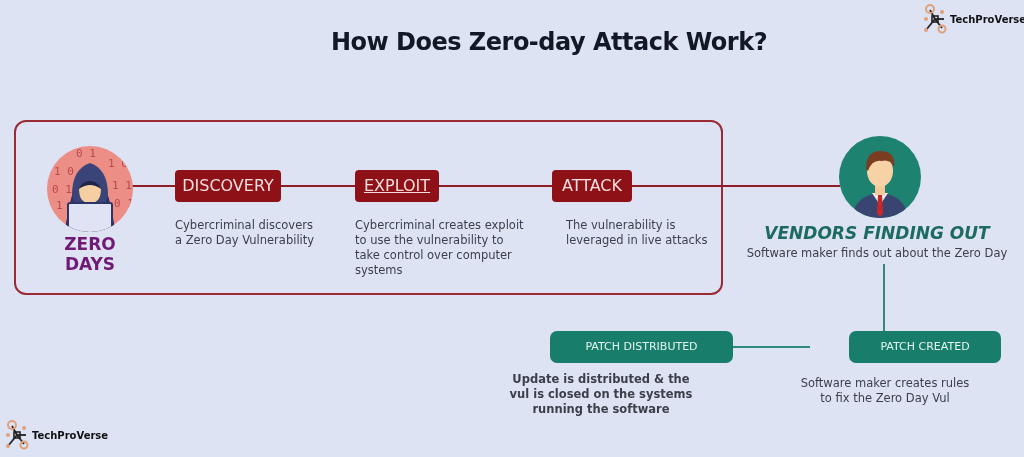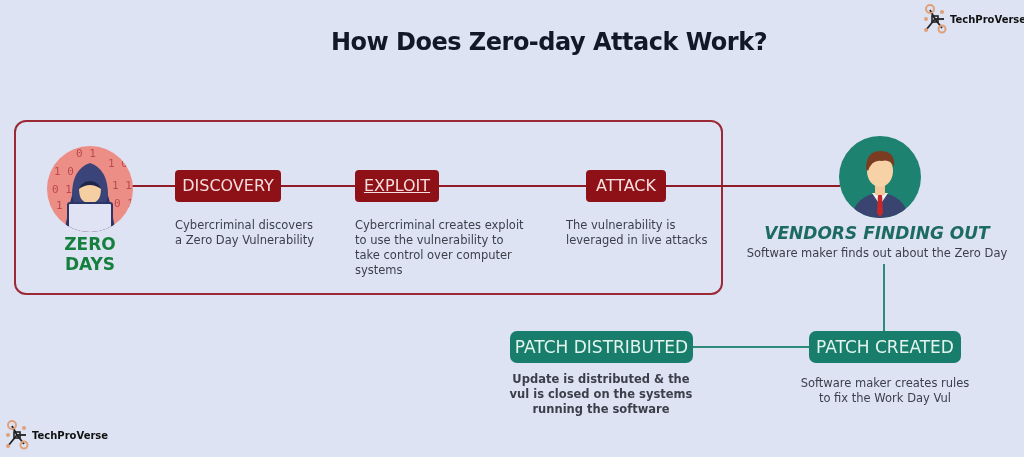--- a/index.html
+++ b/index.html
@@ -3,24 +3,24 @@
 <meta charset="utf-8">
 <style>
   html,body{margin:0;padding:0;}
   body{width:1024px;height:457px;background:#dde3f3;position:relative;overflow:hidden;font-family:"Liberation Sans",sans-serif;}
   .abs{position:absolute;}
   .title{left:12px;width:1024px;top:28px;text-align:center;font-size:24px;font-weight:bold;color:#121826;font-family:"DejaVu Sans",sans-serif;letter-spacing:-0.5px;padding-left:25px;}
   .frame{left:14px;top:120px;width:709px;height:175px;border:2px solid #9b2a35;border-radius:12px;box-sizing:border-box;}
   .redline{background:#8f1c27;height:2px;}
   .tealline{background:#2e8a79;}
   .badge-red{background:#8e1118;color:#f6dede;border-radius:4px;font-size:16px;text-align:center;line-height:32px;height:32px;font-family:"DejaVu Sans",sans-serif;}
-  .badge-teal{background:#187d6a;color:#e3f4ef;border-radius:7px;font-size:17px;text-align:center;line-height:32px;height:32px;font-family:"DejaVu Sans",sans-serif;}
+  .badge-teal{background:#187d6a;color:#e3f4ef;border-radius:7px;font-size:11px;text-align:center;line-height:32px;height:32px;font-family:"DejaVu Sans",sans-serif;margin-left:40px;}
   .desc{font-size:11.5px;color:#3b3f4a;line-height:15px;font-family:"DejaVu Sans",sans-serif;}
   .center{text-align:center;}
-  .zd-label{font-size:17px;font-weight:bold;color:#15803d;font-family:"DejaVu Sans",sans-serif;}
+  .zd-label{font-size:17px;font-weight:bold;color:#701a75;font-family:"DejaVu Sans",sans-serif;}
   .vendor-label{font-size:17px;font-weight:bold;color:#1d6b60;font-family:"DejaVu Sans",sans-serif;}
   .logo{display:flex;align-items:center;gap:2px;font-size:10px;font-weight:bold;color:#111;font-family:"DejaVu Sans",sans-serif;}
 </style>
 </head>
 <body>
 
 <div class="abs title">How Does Zero-day Attack Work?</div>
 
 <div class="abs logo" style="left:922px;top:4px;">
   <svg width="26" height="30" viewBox="0 0 26 30">
@@ -91,21 +91,21 @@
 </div>
 
 <div class="abs badge-red" style="left:355px;top:170px;width:84px;text-decoration:underline;">EXPLOIT</div>
 <div class="abs desc" style="left:355px;top:218px;width:190px;">
   <div>Cybercriminal creates exploit</div>
   <div>to use the vulnerability to</div>
   <div>take control over computer</div>
   <div>systems</div>
 </div>
 
-<div class="abs badge-red" style="left:586px;top:170px;width:80px;">ATTACK</div>
+<div class="abs badge-red" style="left:552px;top:170px;width:80px;">ATTACK</div>
 <div class="abs desc" style="left:566px;top:218px;width:160px;">
   <div>The vulnerability is</div>
   <div>leveraged in live attacks</div>
 </div>
 
 <div class="abs" style="left:838px;top:135px;width:84px;height:84px;">
   <svg width="84" height="84" viewBox="0 0 84 84">
     <defs>
         <clipPath id="vc">
           <circle cx="42" cy="42" r="41"></circle>
@@ -124,21 +124,21 @@
 </div>
 <div class="abs vendor-label" style="left:730px;top:223px;width:294px;text-align:center;font-style:italic;">VENDORS FINDING OUT</div>
 <div class="abs desc" style="left:730px;top:246px;width:294px;text-align:center;font-size:11.5px;">Software maker finds out about the Zero Day</div>
 
 <div class="abs tealline" style="left:883px;top:264px;width:2px;height:68px;"></div>
 <div class="abs tealline" style="left:693px;top:346px;width:117px;height:2px;"></div>
 
 <div class="abs badge-teal" style="left:809px;top:331px;width:152px;">PATCH CREATED</div>
 <div class="abs desc center" style="left:775px;top:376px;width:220px;">
   <div>Software maker creates rules</div>
-  <div>to fix the Work Day Vul</div>
+  <div>to fix the Zero Day Vul</div>
 </div>
 
 <div class="abs badge-teal" style="left:510px;top:331px;width:183px;">PATCH DISTRIBUTED</div>
 <div class="abs desc center" style="left:488px;top:372px;width:226px;font-weight:bold;">
   <div>Update is distributed &amp; the</div>
   <div>vul is closed on the systems</div>
   <div>running the software</div>
 </div>
 
 </body></html>

